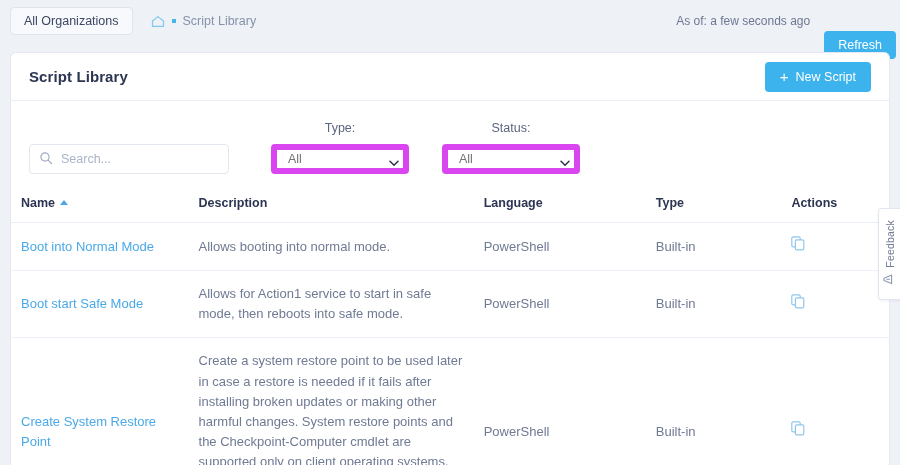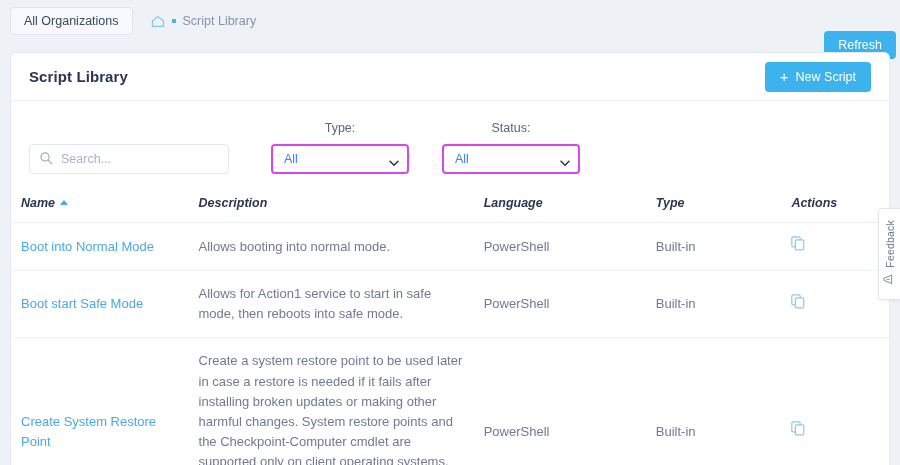--- a/index.html
+++ b/index.html
@@ -184,27 +184,27 @@
     white-space: nowrap;
   }
 
   .select-wrap { position: relative; }
 
   .filter-select {
     appearance: none;
     -webkit-appearance: none;
     width: 138px;
     height: 30px;
-    border: 2px solid #d946ef;
+    border: 6px solid #d946ef;
     border-radius: 4px;
     background: #fff;
     padding: 0 26px 0 11px;
     font-size: 12.5px;
     font-family: "Liberation Sans", sans-serif;
-    color: #3b82f6;
+    color: #737373;
     outline: none;
     cursor: pointer;
   }
 
   .chevron {
     position: absolute;
     right: 10px;
     top: 11px;
     pointer-events: none;
   }
@@ -216,21 +216,20 @@
     table-layout: fixed;
   }
 
   table.script-table th {
     text-align: left;
     font-size: 12.5px;
     font-weight: bold;
     color: #2c3552;
     padding: 6px 10px 12px 10px;
     border-bottom: 1px solid #eaeef5;
-    font-style: italic;
   }
 
   table.script-table td {
     font-size: 13px;
     color: #6f7a93;
     padding: 13px 10px;
     border-bottom: 1px solid #eef1f7;
     vertical-align: middle;
     line-height: 1.55;
   }
@@ -300,20 +299,21 @@
     <span class="home-icon">
       <svg width="14" height="13" viewBox="0 0 14 13">
         <path d="M1.5 6 L7 1.6 L12.5 6 L12.5 11.4 L1.5 11.4 Z" fill="none" stroke="#7fc8ee" stroke-width="1.2" stroke-linejoin="round"></path>
       </svg>
     </span>
     <span class="crumb-sep"></span>
     <span class="crumb-text">Script Library</span>
   </div>
 
   <div class="topbar-right">
+    <span class="asof">As of: a few seconds ago</span>
     <button class="refresh-button">Refresh</button>
   </div>
 </div>
 
 <div class="card">
 
   <div class="card-header">
     <span class="page-title">Script Library</span>
     <button class="new-script-button">
       <span class="plus-icon">+</span>

